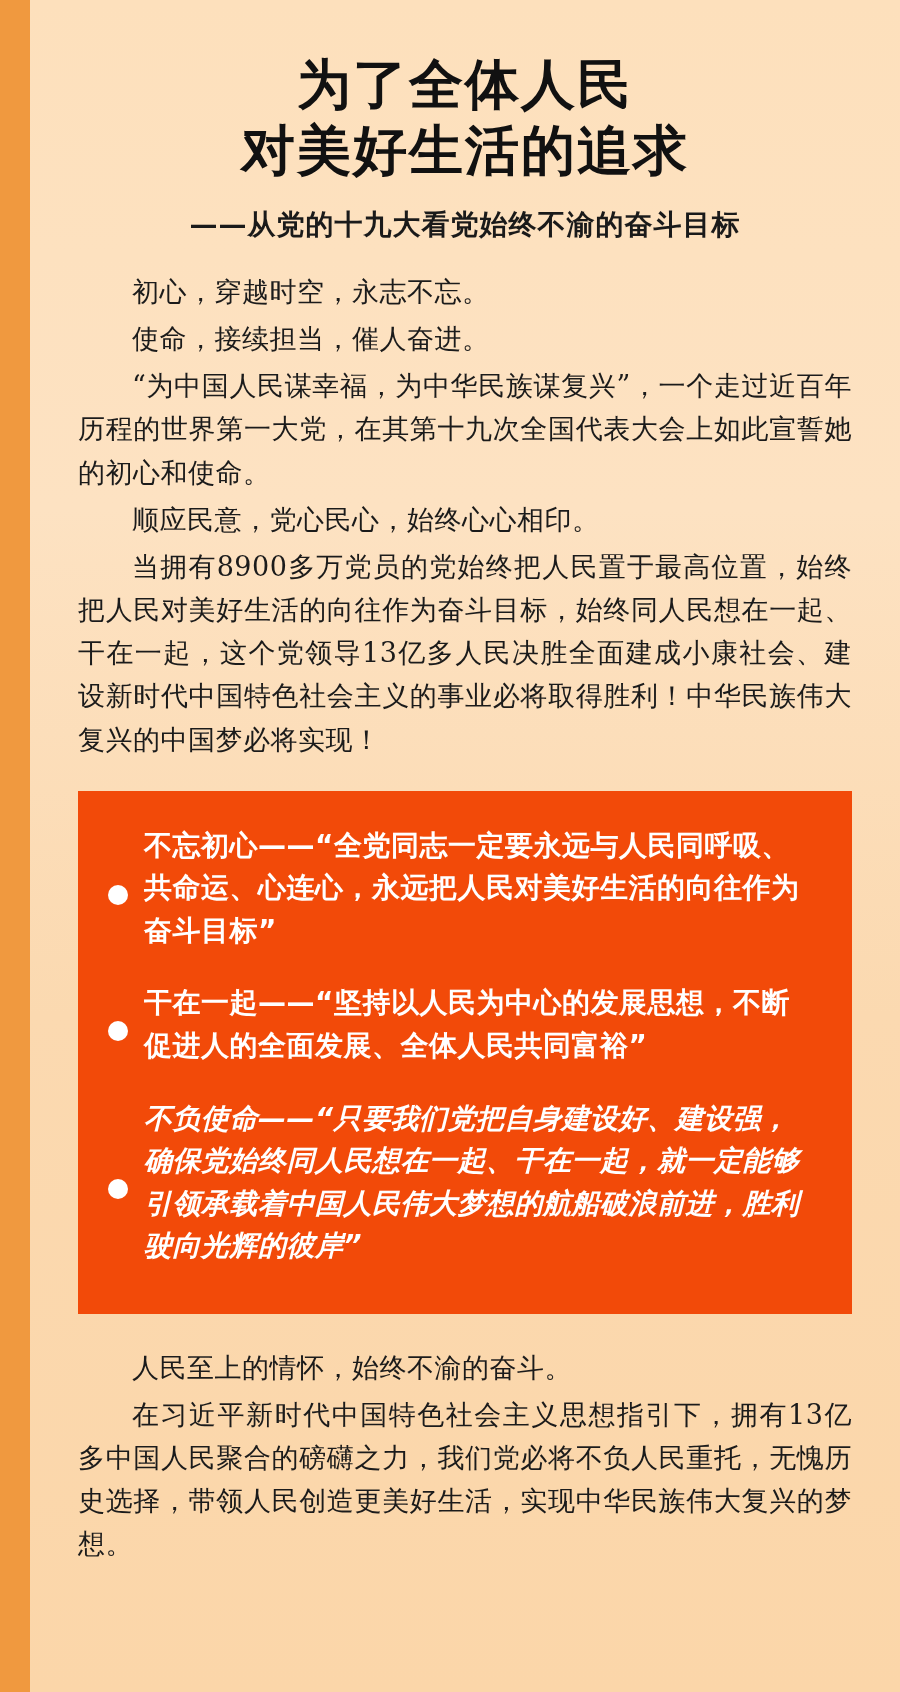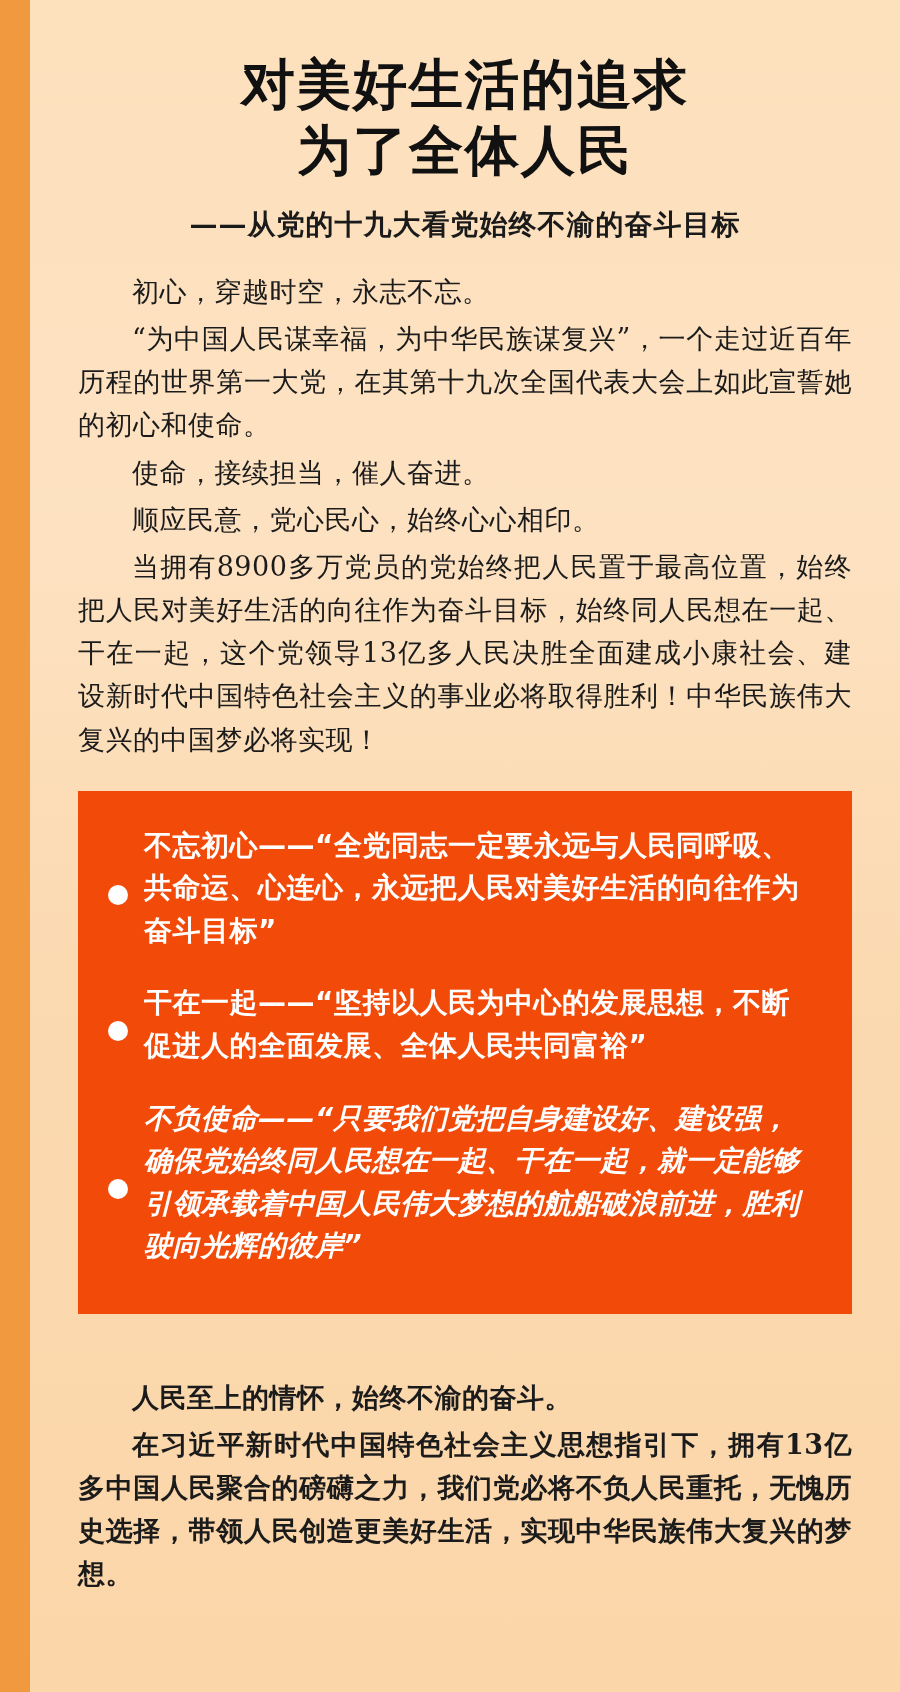--- a/index.html
+++ b/index.html
@@ -97,45 +97,44 @@
   }
   .callout-text {
     font-family: "DejaVu Sans", "Liberation Sans", sans-serif;
     font-weight: bold;
     font-size: 28px;
     line-height: 1.52;
     color: #ffffff;
     letter-spacing: 0.5px;
   }
   #body-bottom {
-    margin-top: 62px;
+    margin-top: 32px;
     padding-bottom: 40px;
-    font-weight: bold;
   }
 </style>
 </head>
 <body>
 
 <div id="poster">
 
   <div id="spine"></div>
 
   <div id="inner">
 
     <div id="title-block">
+      <div class="title-line">为了全体人民</div>
       <div class="title-line">对美好生活的追求</div>
-      <div class="title-line">为了全体人民</div>
     </div>
 
     <div id="subtitle">——从党的十九大看党始终不渝的奋斗目标</div>
 
     <div id="body-top">
       <p class="para">初心，穿越时空，永志不忘。</p>
+      <p class="para">使命，接续担当，催人奋进。</p>
       <p class="para">“为中国人民谋幸福，为中华民族谋复兴”，一个走过近百年历程的世界第一大党，在其第十九次全国代表大会上如此宣誓她的初心和使命。</p>
-      <p class="para">使命，接续担当，催人奋进。</p>
       <p class="para">顺应民意，党心民心，始终心心相印。</p>
       <p class="para">当拥有8900多万党员的党始终把人民置于最高位置，始终把人民对美好生活的向往作为奋斗目标，始终同人民想在一起、干在一起，这个党领导13亿多人民决胜全面建成小康社会、建设新时代中国特色社会主义的事业必将取得胜利！中华民族伟大复兴的中国梦必将实现！</p>
     </div>
 
     <div id="callout">
       <div class="callout-item">
         <span class="bullet"></span>
         <span class="callout-text">不忘初心——“全党同志一定要永远与人民同呼吸、共命运、心连心，永远把人民对美好生活的向往作为奋斗目标”</span>
       </div>
       <div class="callout-item">

